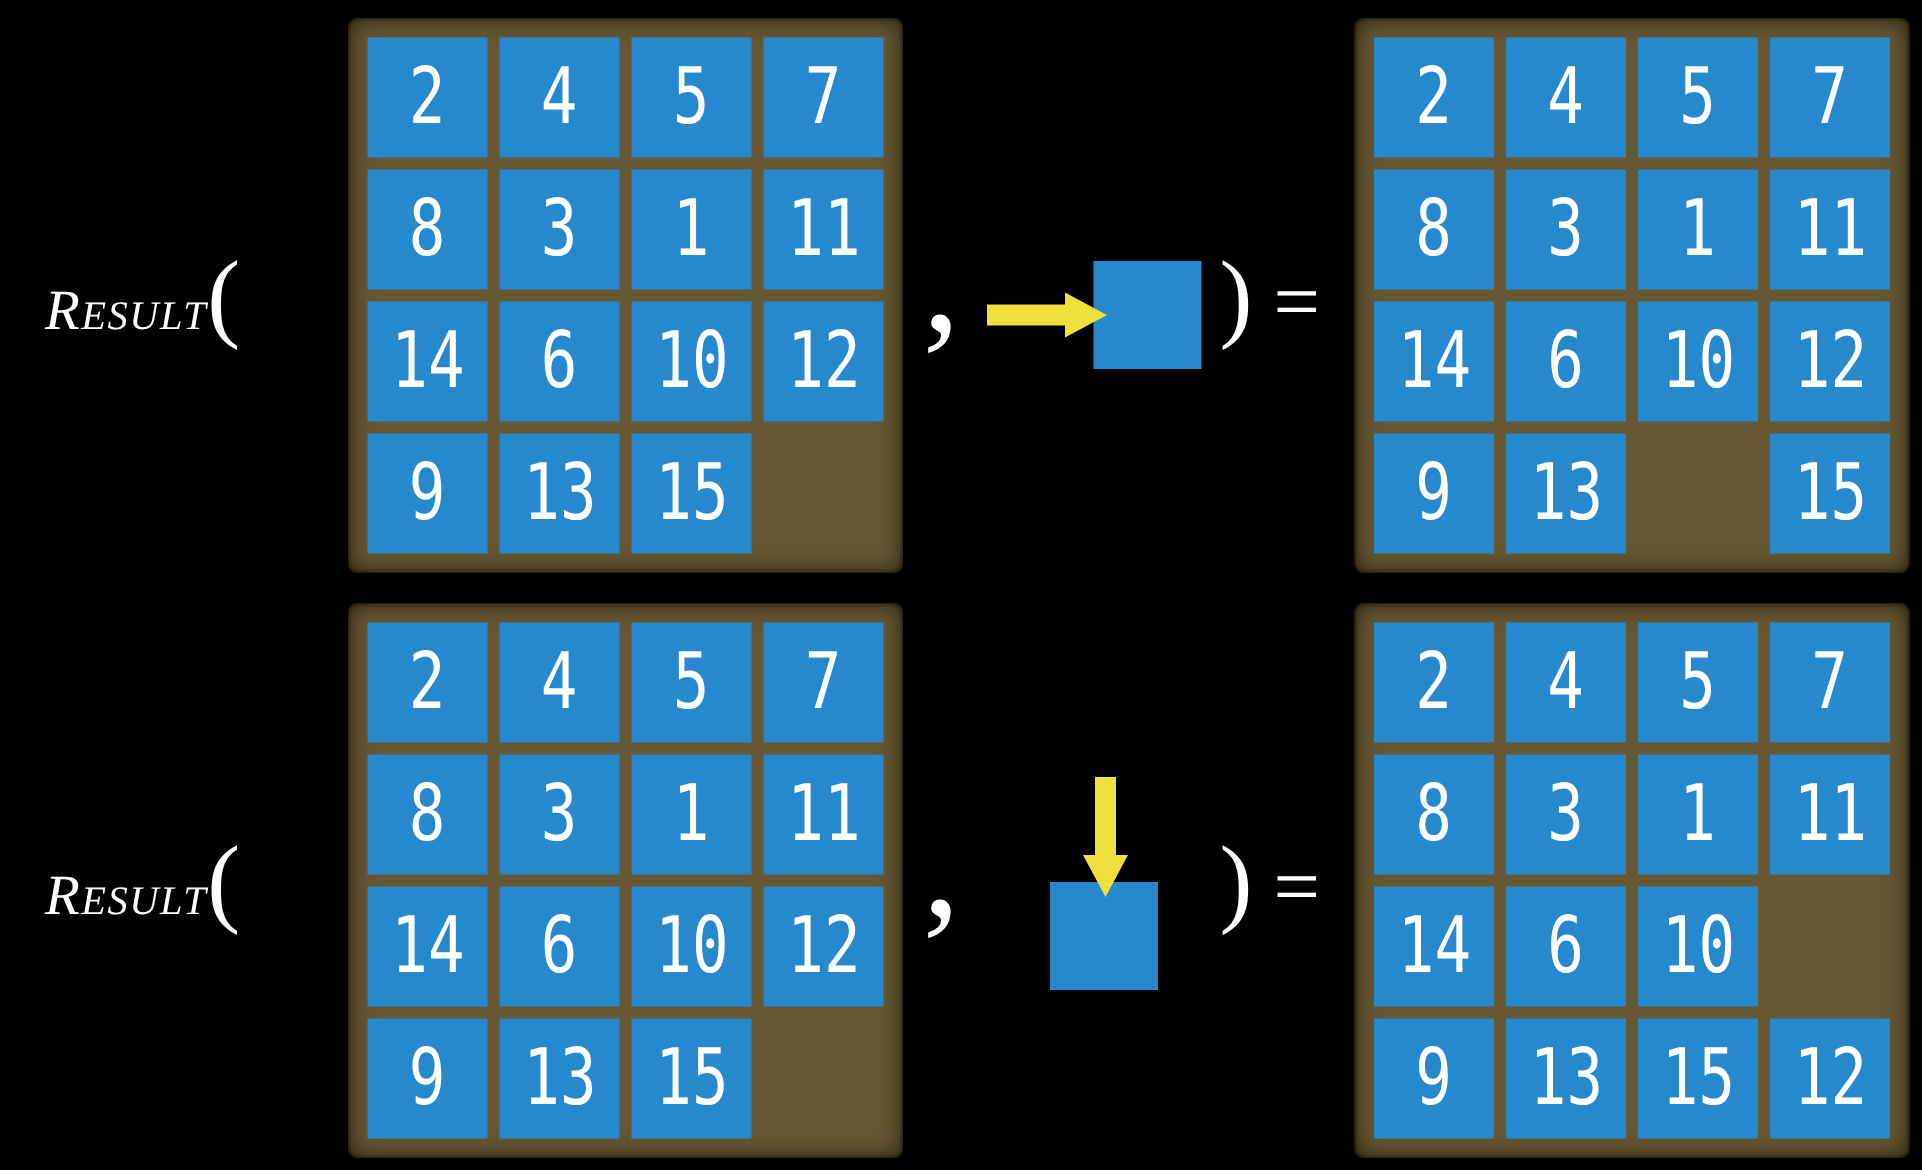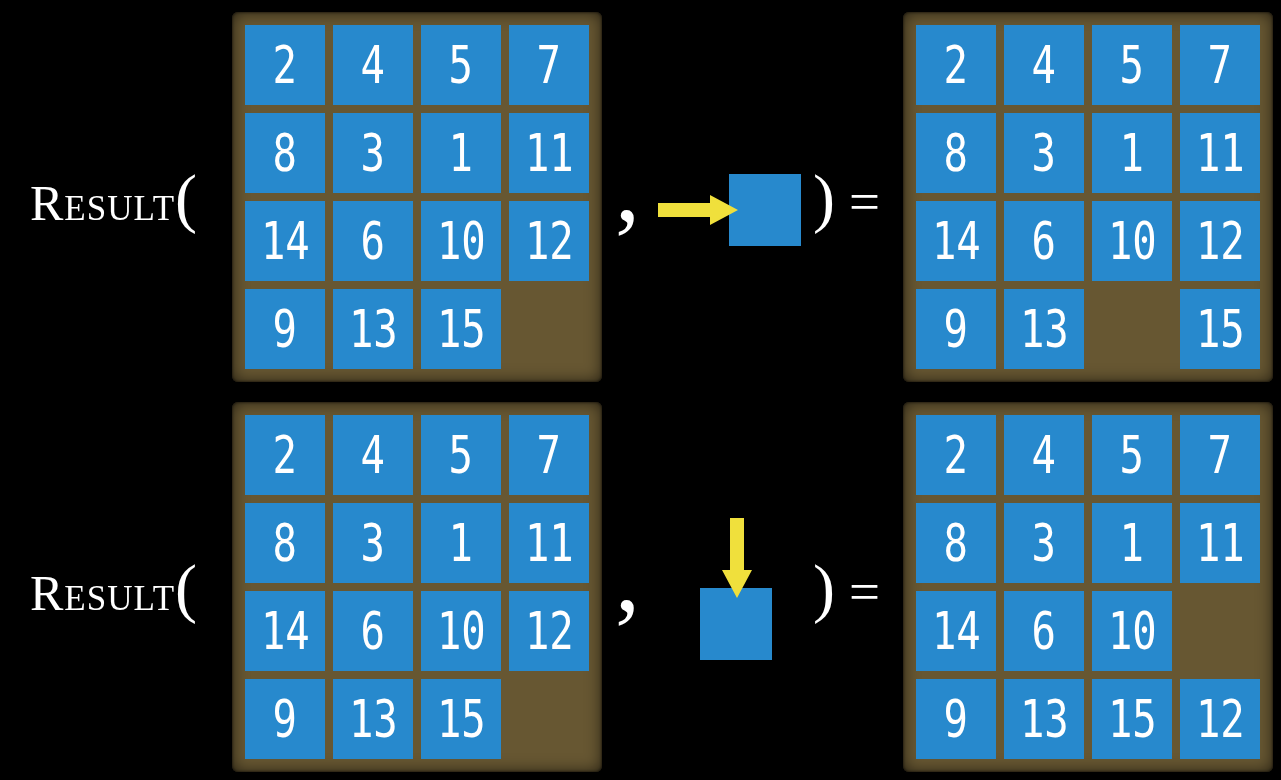--- a/index.html
+++ b/index.html
@@ -40,21 +40,21 @@
   .tile.empty{background:transparent;}
   .tile .num{
     font-family:"DejaVu Sans Mono", monospace;
     font-size:52px;line-height:1;
     color:var(--text-white);
     transform:scaleX(.78);
   }
 
   
   .func-label,.close-group{display:flex;align-items:baseline;}
-  .fn{font-variant:small-caps;font-size:50px;line-height:1;letter-spacing:1px;}
+  .fn{font-variant:small-caps;font-size:38px;line-height:1;letter-spacing:1px;font-style:italic;}
   .paren{font-size:66px;line-height:1;}
   .comma{font-size:100px;line-height:1;}
   .eq{font-size:55px;line-height:1;}
   .close-group{gap:14px;}
 
   
   .action{position:absolute;}
   .action-square{
     position:absolute;width:72px;height:72px;
     background:var(--tile-blue);

